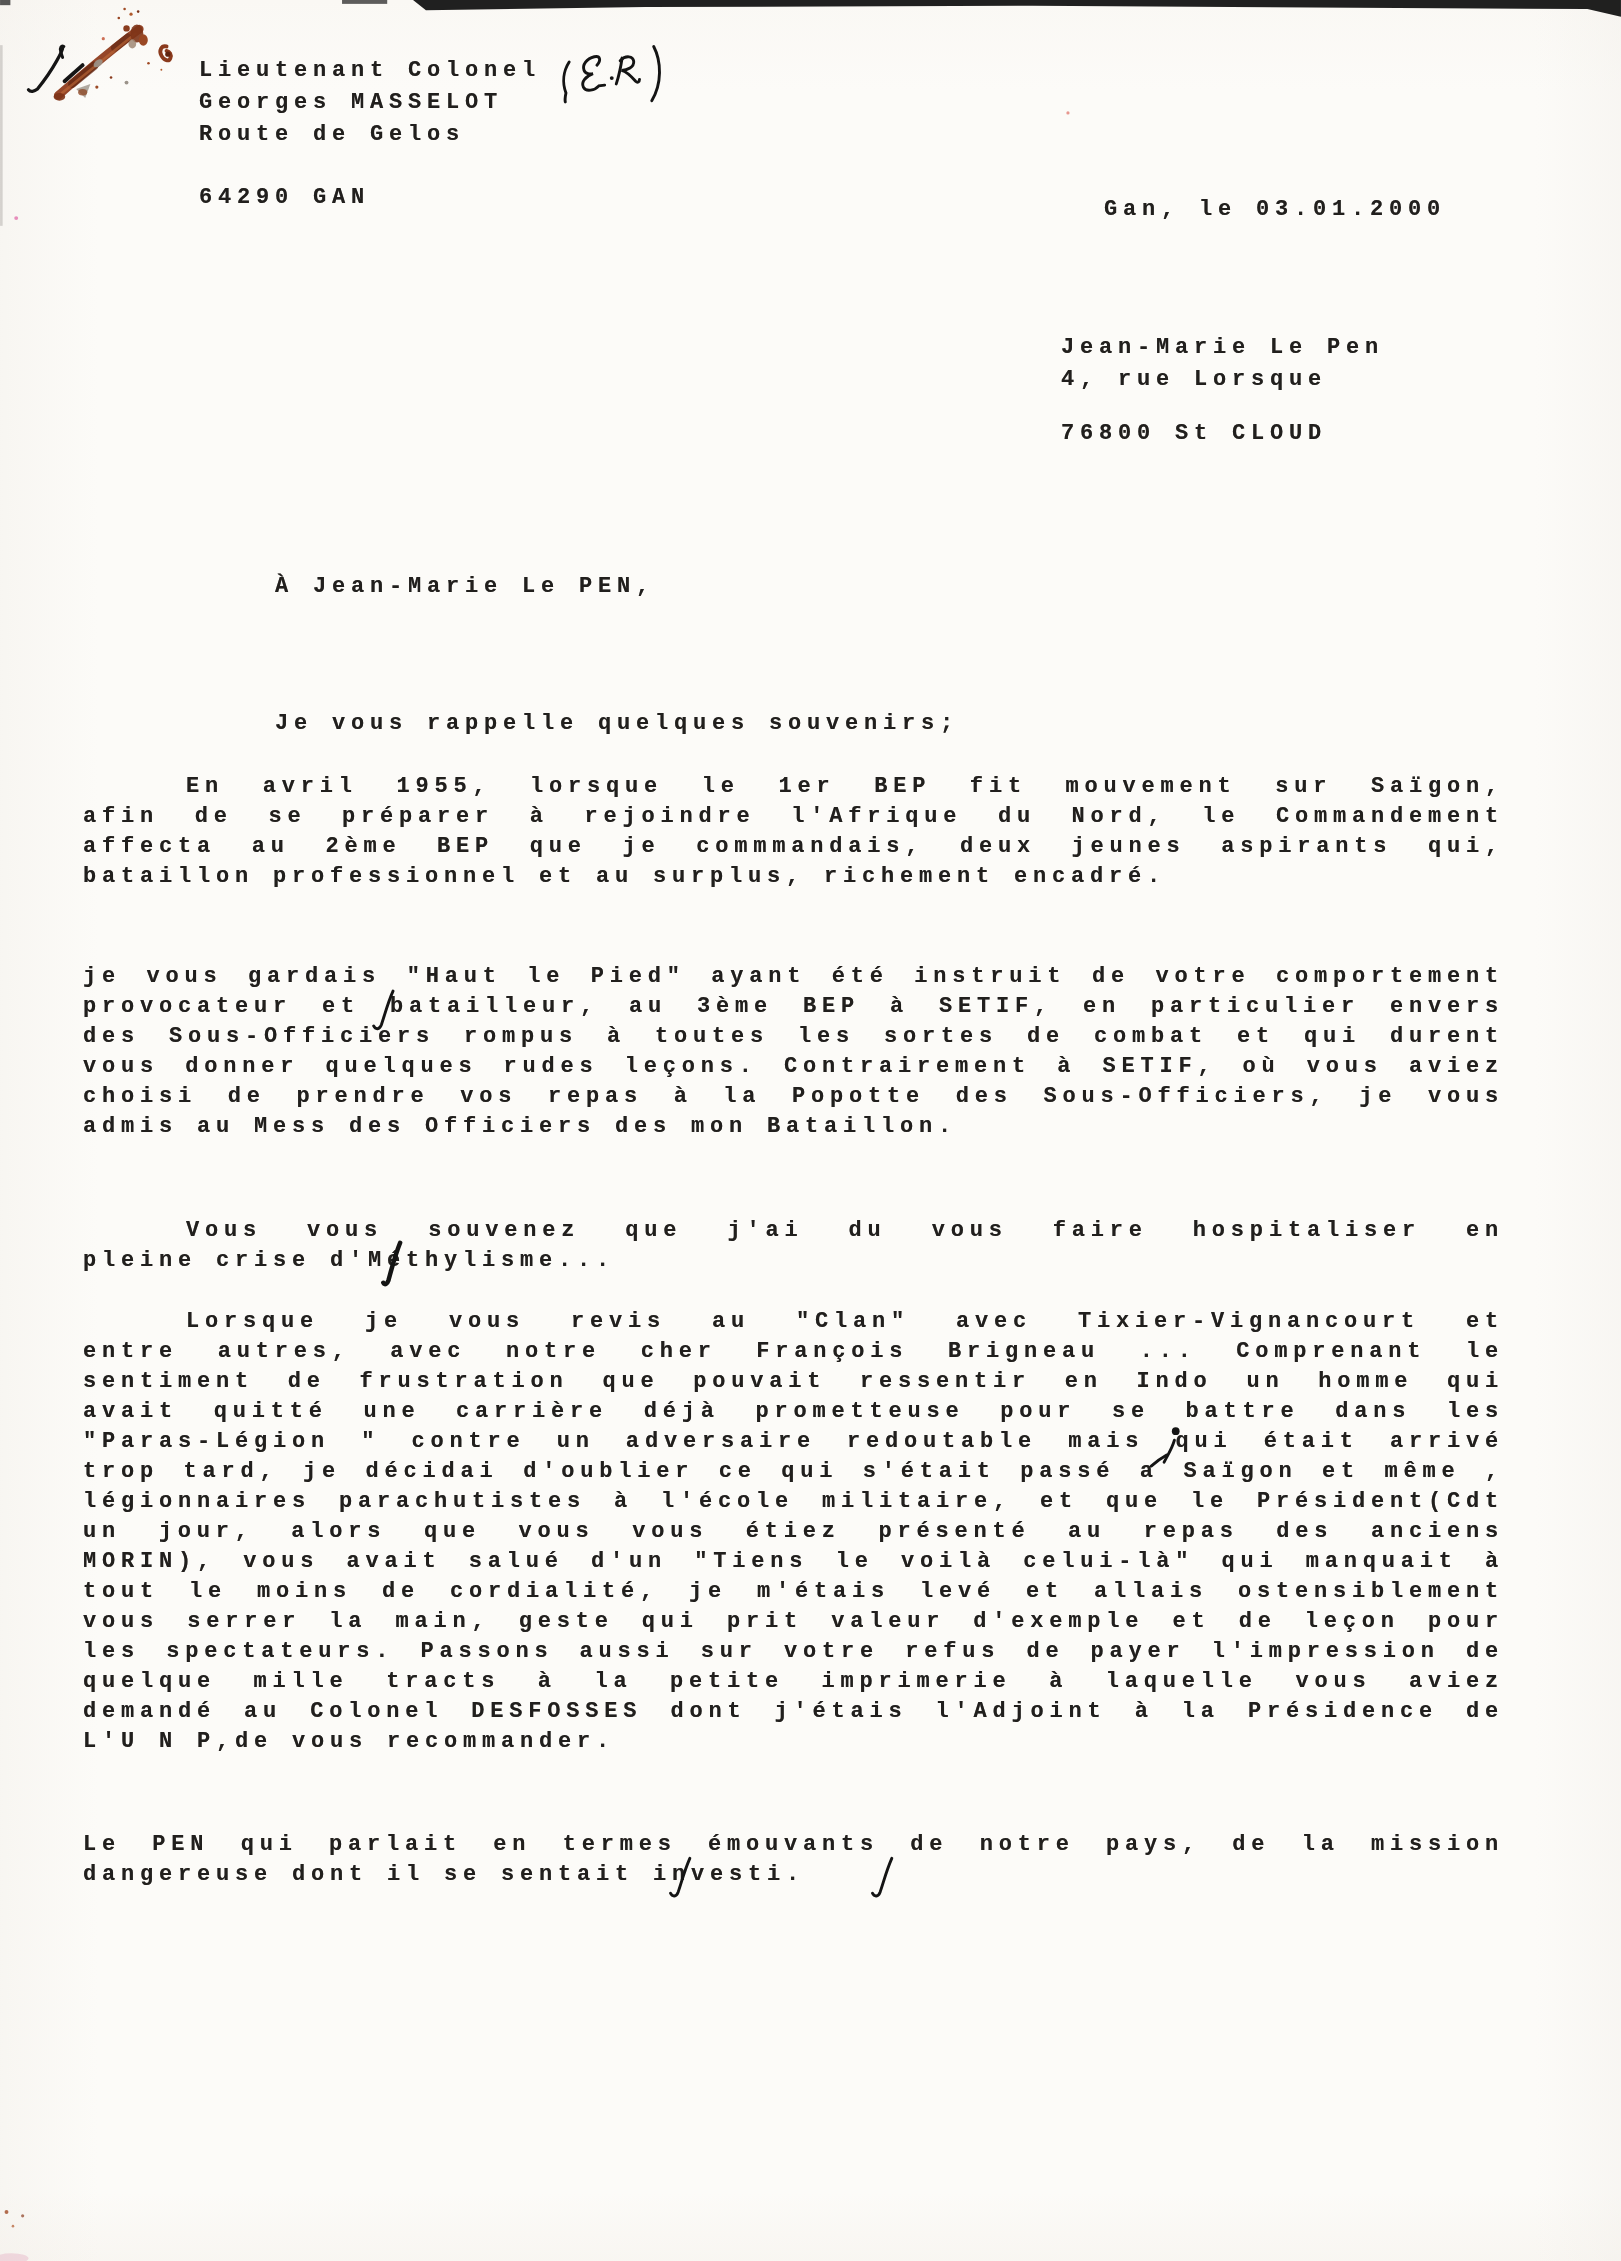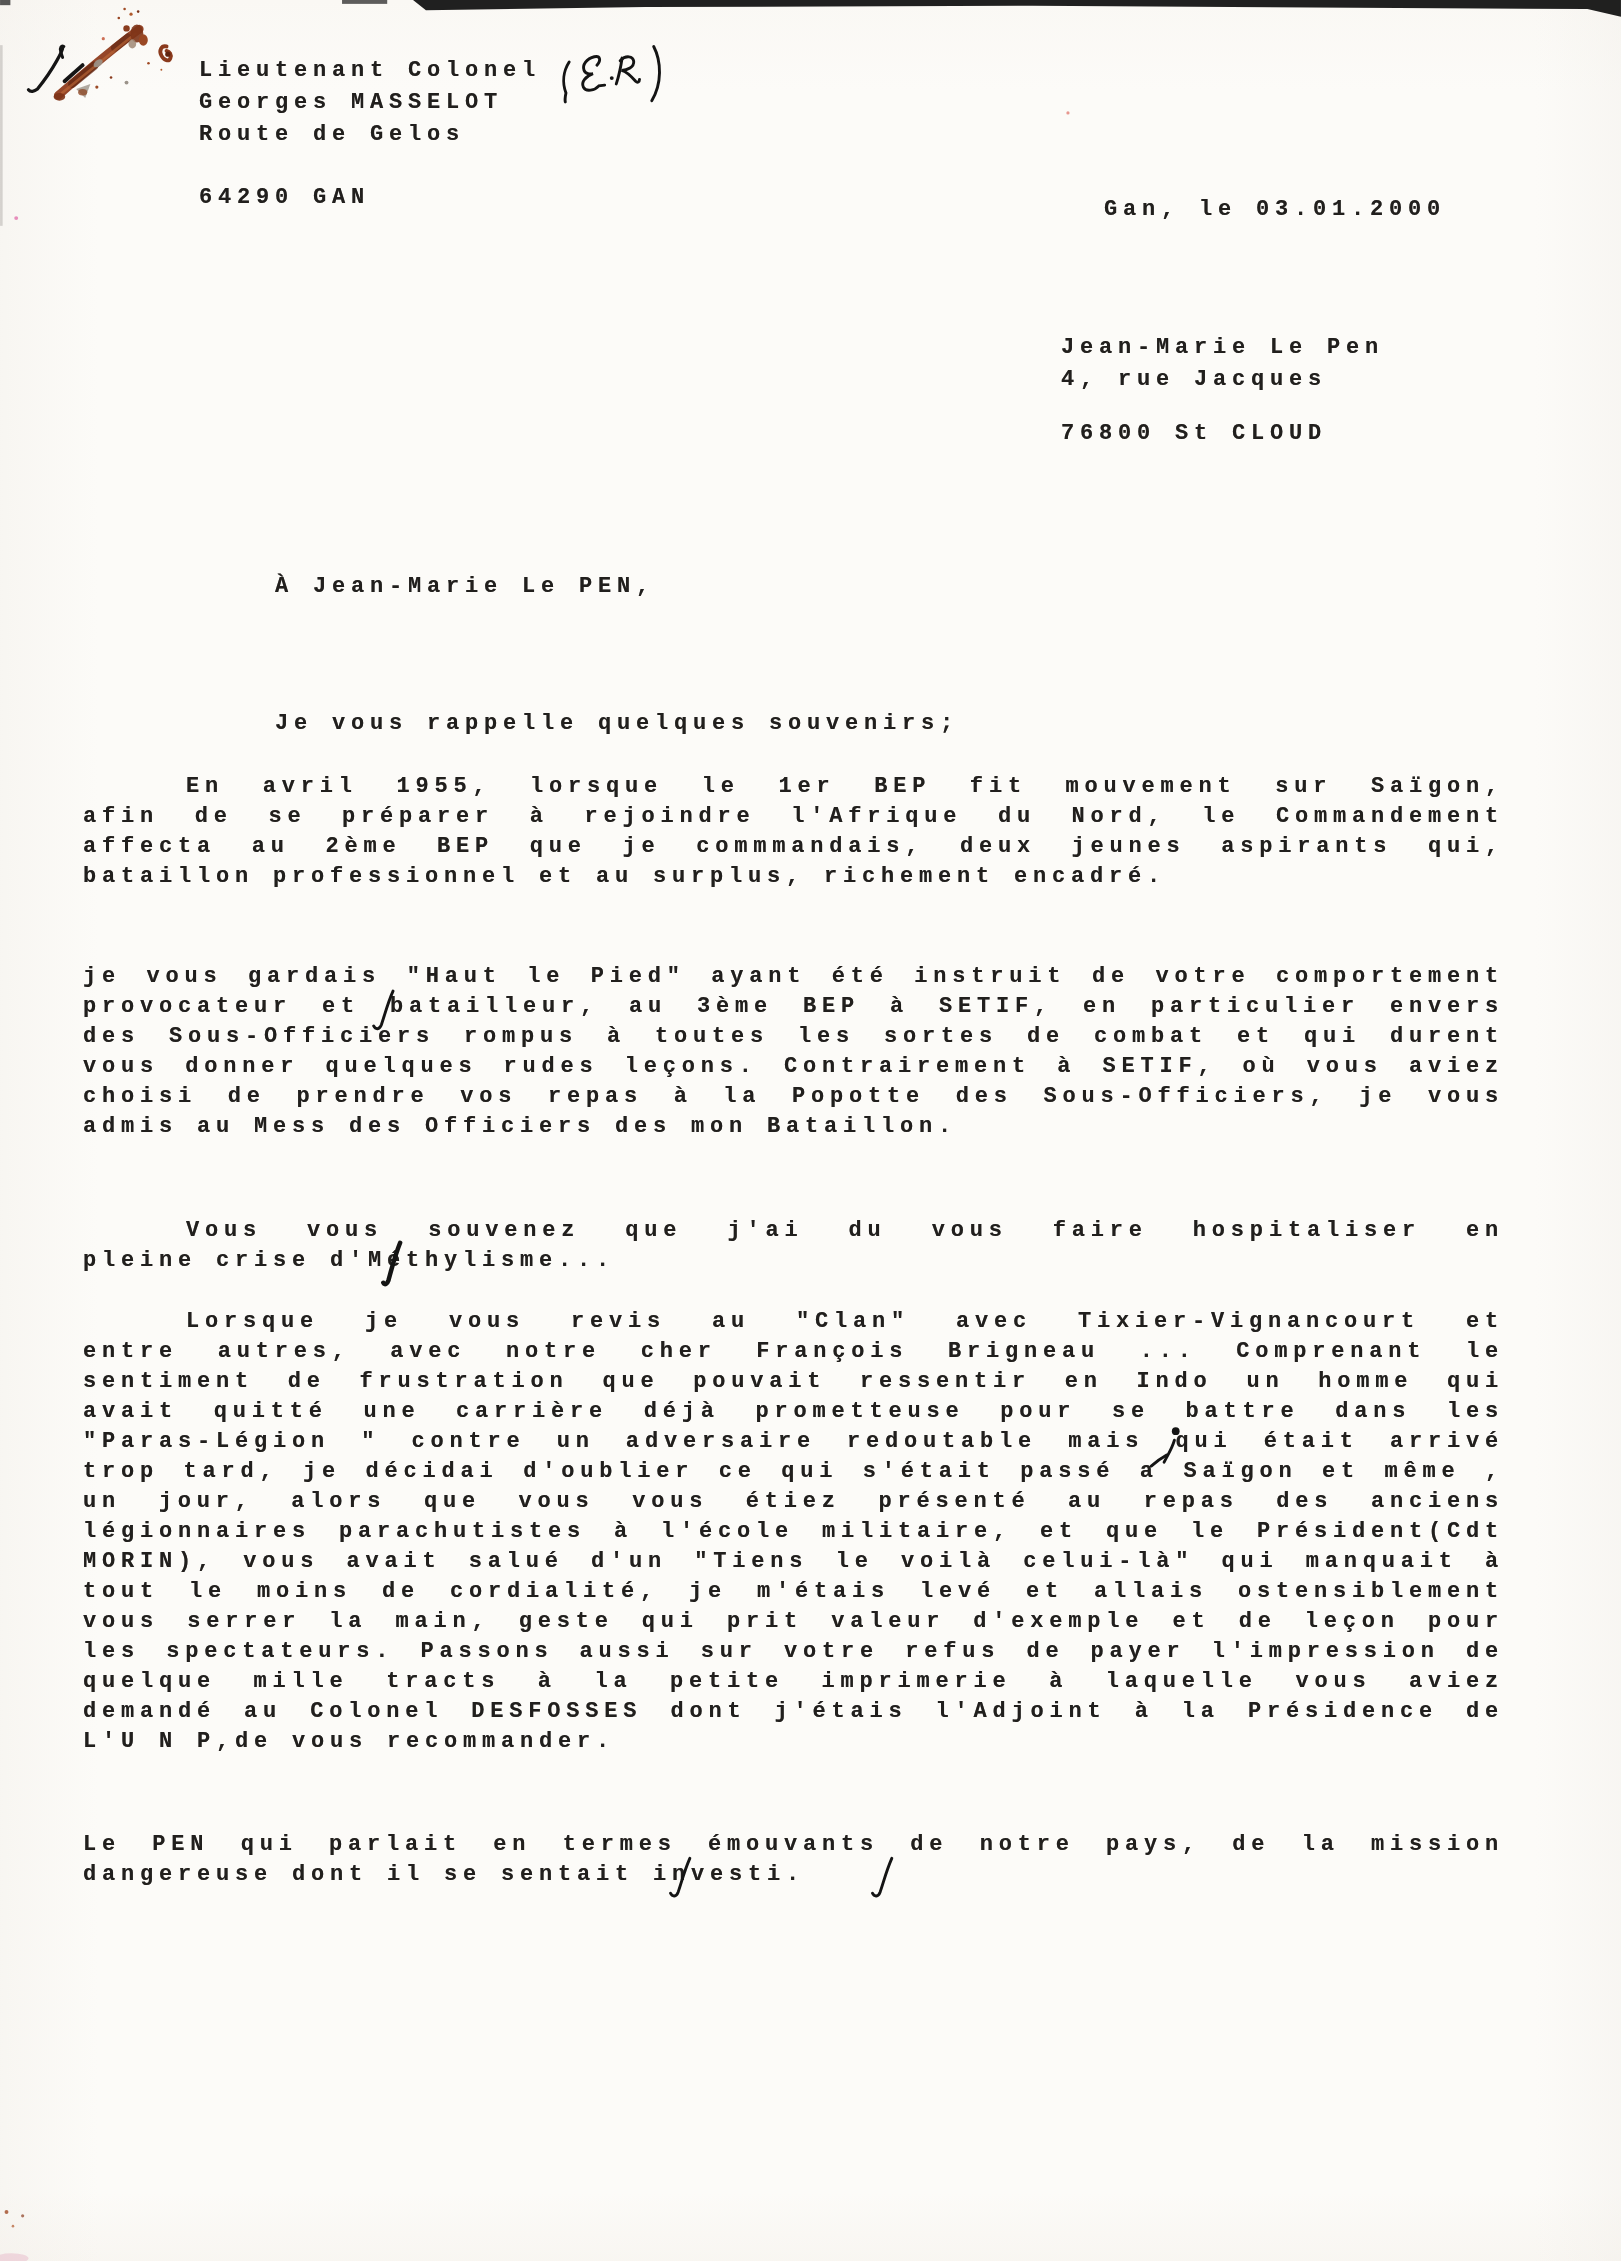--- a/index.html
+++ b/index.html
@@ -30,21 +30,21 @@
       <div>Lieutenant Colonel</div>
       <div>Georges MASSELOT</div>
       <div>Route de Gelos</div>
     </div>
   <div class="tw" style="top:183px;left:199px">64290 GAN</div>
 
   <div class="tw" style="top:195px;left:1104px">Gan, le 03.01.2000</div>
 
   <div class="tw hdr" style="top:332px;left:1061px">
       <div>Jean-Marie Le Pen</div>
-      <div>4, rue Jacques</div>
+      <div>4, rue Lorsque</div>
     </div>
   <div class="tw" style="top:419px;left:1061px">76800 St CLOUD</div>
 
   <div class="tw" style="top:572px;left:275px">À Jean-Marie Le PEN,</div>
   <div class="tw" style="top:709px;left:275px">Je vous rappelle quelques souvenirs;</div>
 
   <div id="paragraphs">
       <div class="para" style="top: 772px;">
         <div class="jl indent">En avril 1955, lorsque le 1er BEP fit mouvement sur Saïgon,</div>
         <div class="jl">afin de se préparer à rejoindre l'Afrique du Nord, le Commandement</div>
@@ -63,22 +63,22 @@
         <div class="jl indent">Vous vous souvenez que j'ai du vous faire hospitaliser en</div>
         <div class="ll">pleine crise d'Méthylisme...</div>
       </div>
       <div class="para" style="top: 1307px;">
         <div class="jl indent">Lorsque je vous revis au "Clan" avec Tixier-Vignancourt et</div>
         <div class="jl">entre autres, avec notre cher François Brigneau ... Comprenant le</div>
         <div class="jl">sentiment de frustration que pouvait ressentir en Indo un homme qui</div>
         <div class="jl">avait quitté une carrière déjà prometteuse pour se battre dans les</div>
         <div class="jl">"Paras-Légion " contre un adversaire redoutable mais qui était arrivé</div>
         <div class="jl">trop tard, je décidai d'oublier ce qui s'était passé a Saïgon et même ,</div>
+        <div class="jl">légionnaires parachutistes à l'école militaire, et que le Président(Cdt</div>
         <div class="jl">un jour, alors que vous vous étiez présenté au repas des anciens</div>
-        <div class="jl">légionnaires parachutistes à l'école militaire, et que le Président(Cdt</div>
         <div class="jl">MORIN), vous avait salué d'un "Tiens le voilà celui-là" qui manquait à</div>
         <div class="jl">tout le moins de cordialité, je m'étais levé et allais ostensiblement</div>
         <div class="jl">vous serrer la main, geste qui prit valeur d'exemple et de leçon pour</div>
         <div class="jl">les spectateurs. Passons aussi sur votre refus de payer l'impression de</div>
         <div class="jl">quelque mille tracts à la petite imprimerie à laquelle vous aviez</div>
         <div class="jl">demandé au Colonel DESFOSSES dont j'étais l'Adjoint à la Présidence de</div>
         <div class="ll">L'U N P,de vous recommander.</div>
       </div>
       <div class="para" style="top: 1830px;">
         <div class="jl">Le PEN qui parlait en termes émouvants de notre pays, de la mission</div>

